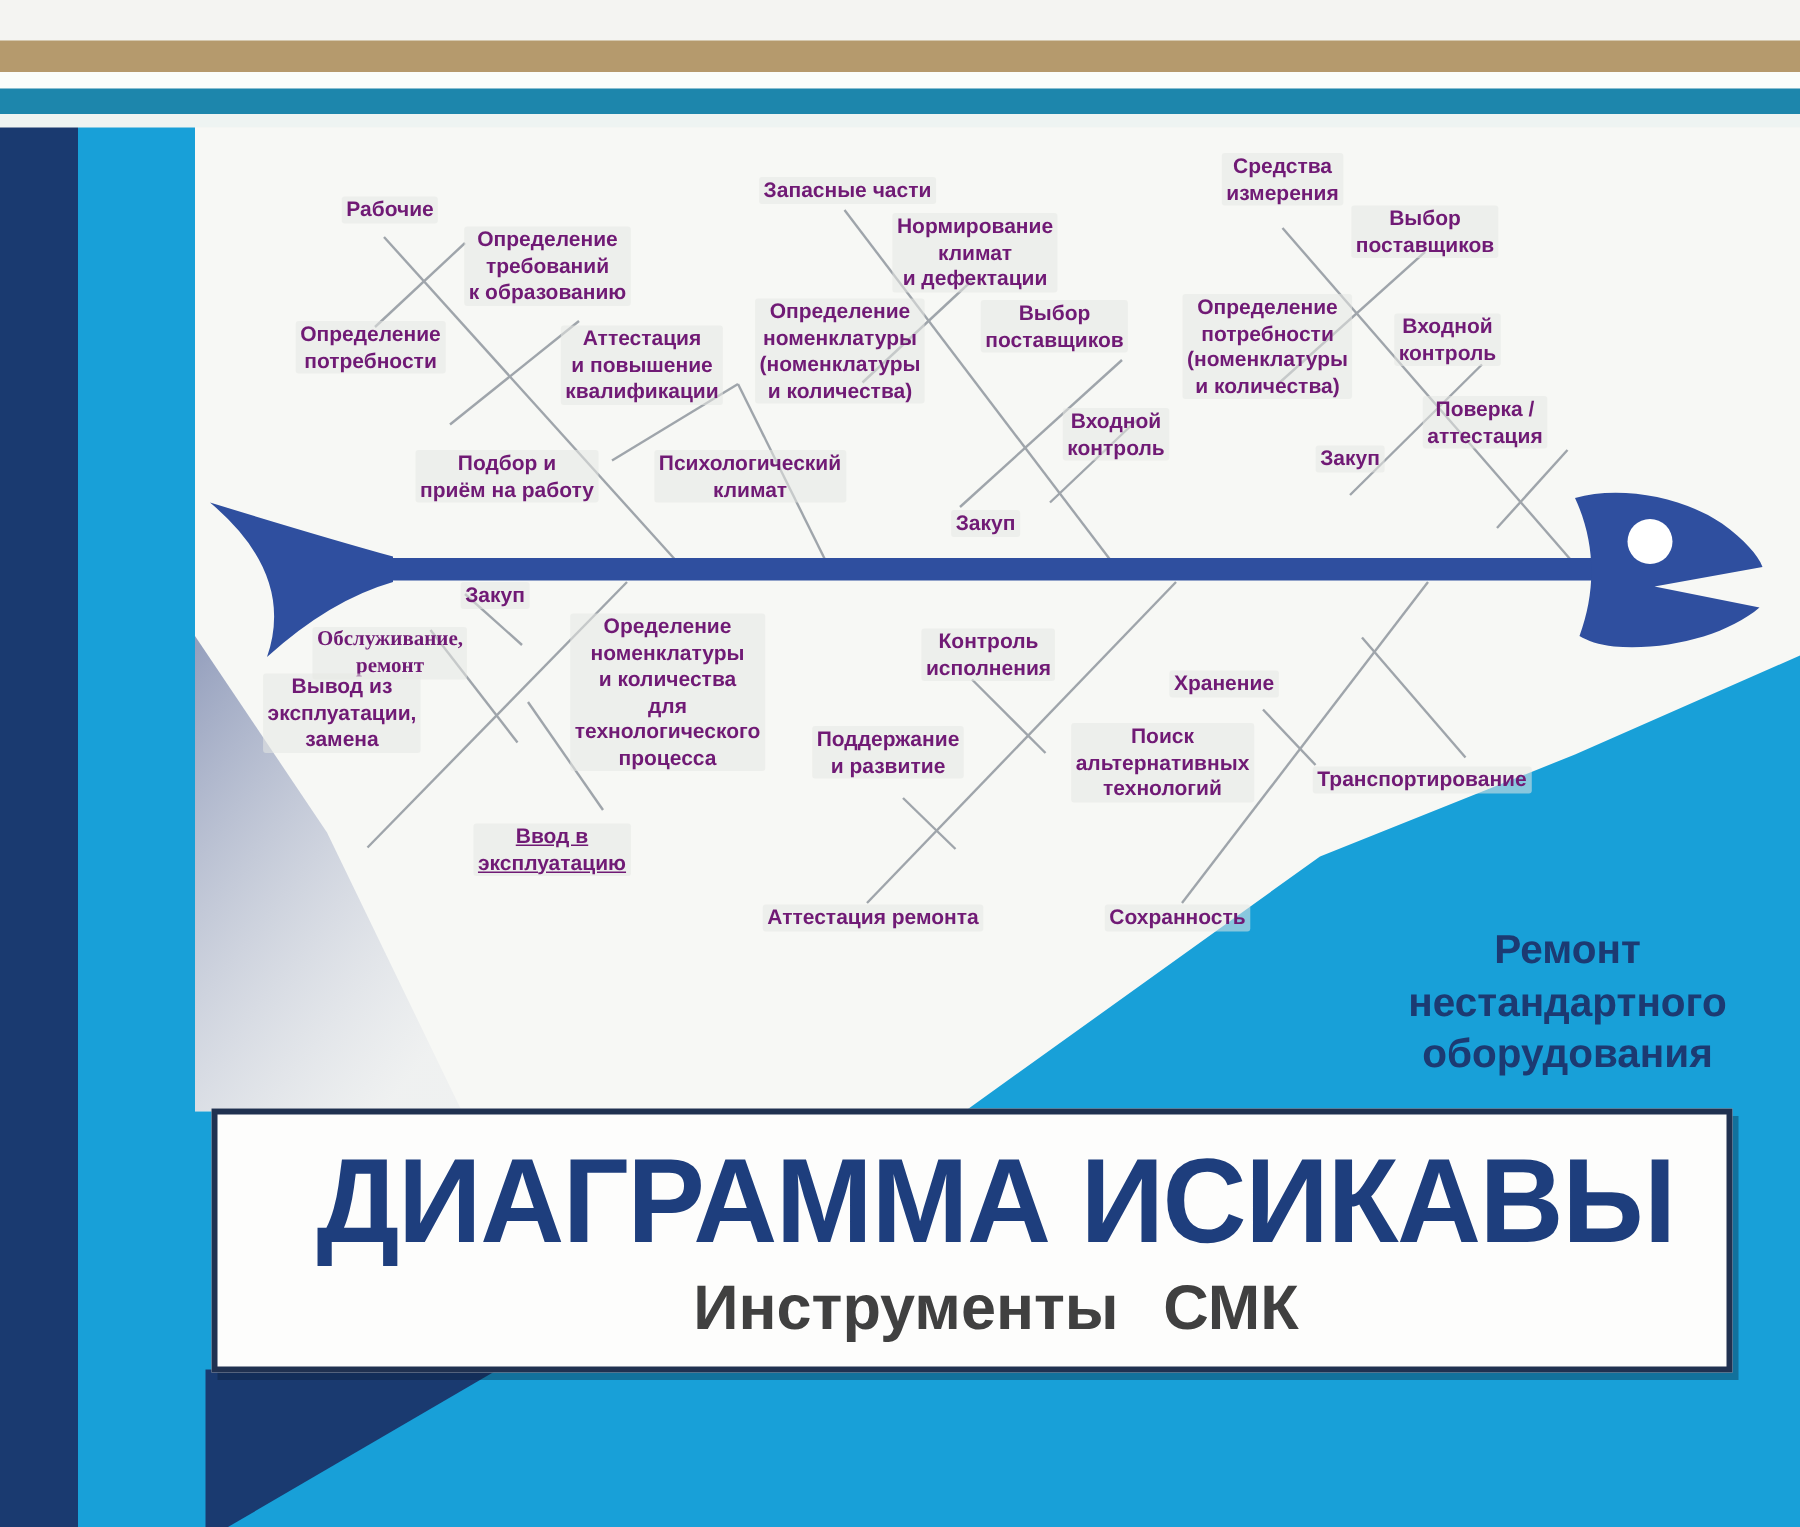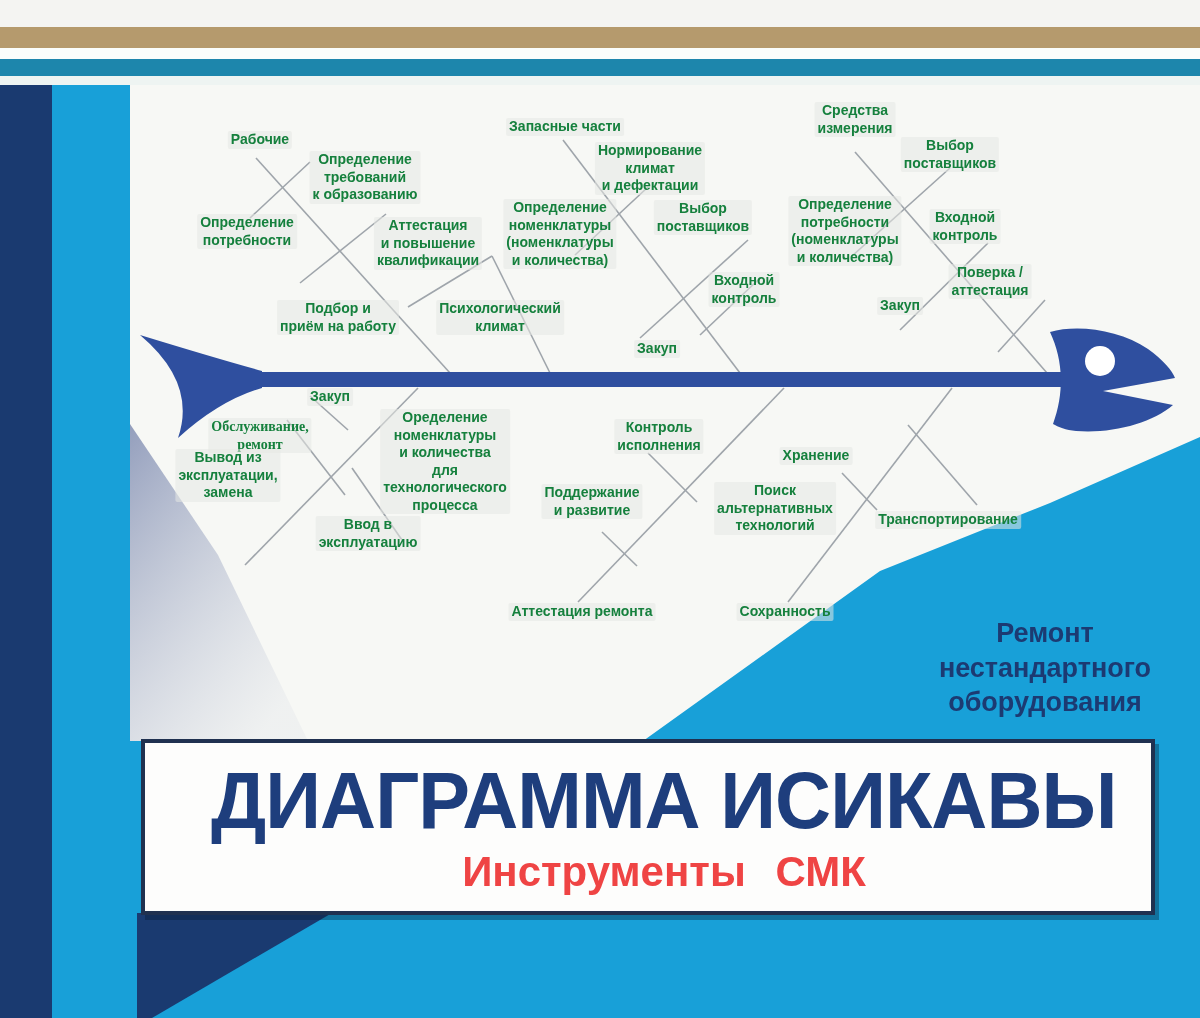--- a/index.html
+++ b/index.html
@@ -10,32 +10,32 @@
   #stripe-tan{top:27px;height:21px;background:#b59a6d;}
   #stripe-gap{top:48px;height:11px;background:#fafdfb;}
   #stripe-teal{top:59px;height:17px;background:#1d86ac;}
   #stripe-sub{top:76px;height:9px;background:#eef4f2;}
   #bar-navy{position:absolute;left:0;top:85px;width:52px;height:933px;background:#1a3a70;}
   #bar-cyan{position:absolute;left:52px;top:85px;width:78px;height:933px;background:#18a0d8;}
   #main-area{position:absolute;left:130px;top:85px;width:1070px;height:933px;background:#f7f8f5;}
   #fishbone-svg{position:absolute;left:0;top:0;width:1200px;height:1018px;}
   .bone{stroke:#9fa5ab;stroke-width:1.6;fill:none;}
   .lbl{position:absolute;transform:translateX(-50%);white-space:pre-line;text-align:center;
-       font-size:14px;font-weight:bold;line-height:1.25;color:#15803d;
+       font-size:14px;font-weight:bold;line-height:1.25;color:#701a75;
        background:rgba(229,231,227,.55);padding:0 3px;border-radius:2px;}
   #effect-label{position:absolute;left:1045px;top:616px;transform:translateX(-50%);
        white-space:pre-line;text-align:center;font-size:27px;font-weight:bold;
        line-height:1.28;color:#1c3a72;}
   #title-box{position:absolute;left:141px;top:739px;width:1014px;height:176px;
        box-sizing:border-box;background:#fdfdfc;border:4px solid #203150;
        box-shadow:4px 5px 0 rgba(10,25,45,.35);
        display:flex;flex-direction:column;align-items:center;justify-content:center;padding-left:32px;}
   #main-title{font-size:80px;font-weight:bold;color:#1e3e7d;letter-spacing:-1px;
        line-height:1;margin:0;transform:scaleX(.97);white-space:nowrap;}
-  #sub-title{font-size:42px;font-weight:bold;color:#ef4444;margin:10px 0 0 0;
+  #sub-title{font-size:42px;font-weight:bold;color:#404040;margin:10px 0 0 0;
        word-spacing:18px;line-height:1;}
 </style>
 </head>
 <body>
 
 <div id="stage">
 
   <div class="stripe" id="stripe-top"></div>
   <div class="stripe" id="stripe-tan"></div>
   <div class="stripe" id="stripe-gap"></div>
@@ -147,21 +147,21 @@
 ремонт</div>
   <div class="lbl" style="left:228px;top:449px;">Вывод из
 эксплуатации,
 замена</div>
   <div class="lbl" style="left:445px;top:409px;">Оределение
 номенклатуры
 и количества
 для
 технологического
 процесса</div>
-  <div class="lbl" style="left:368px;top:516px;">Ввод в
+  <div class="lbl" style="left:368px;top:549px;text-decoration:underline;">Ввод в
 эксплуатацию</div>
 
   <div class="lbl" style="left:582px;top:603px;">Аттестация ремонта</div>
   <div class="lbl" style="left:659px;top:419px;">Контроль
 исполнения</div>
   <div class="lbl" style="left:592px;top:484px;">Поддержание
 и развитие</div>
   <div class="lbl" style="left:747px;top:482px;margin-left:28px;">Поиск
 альтернативных
 технологий</div>

